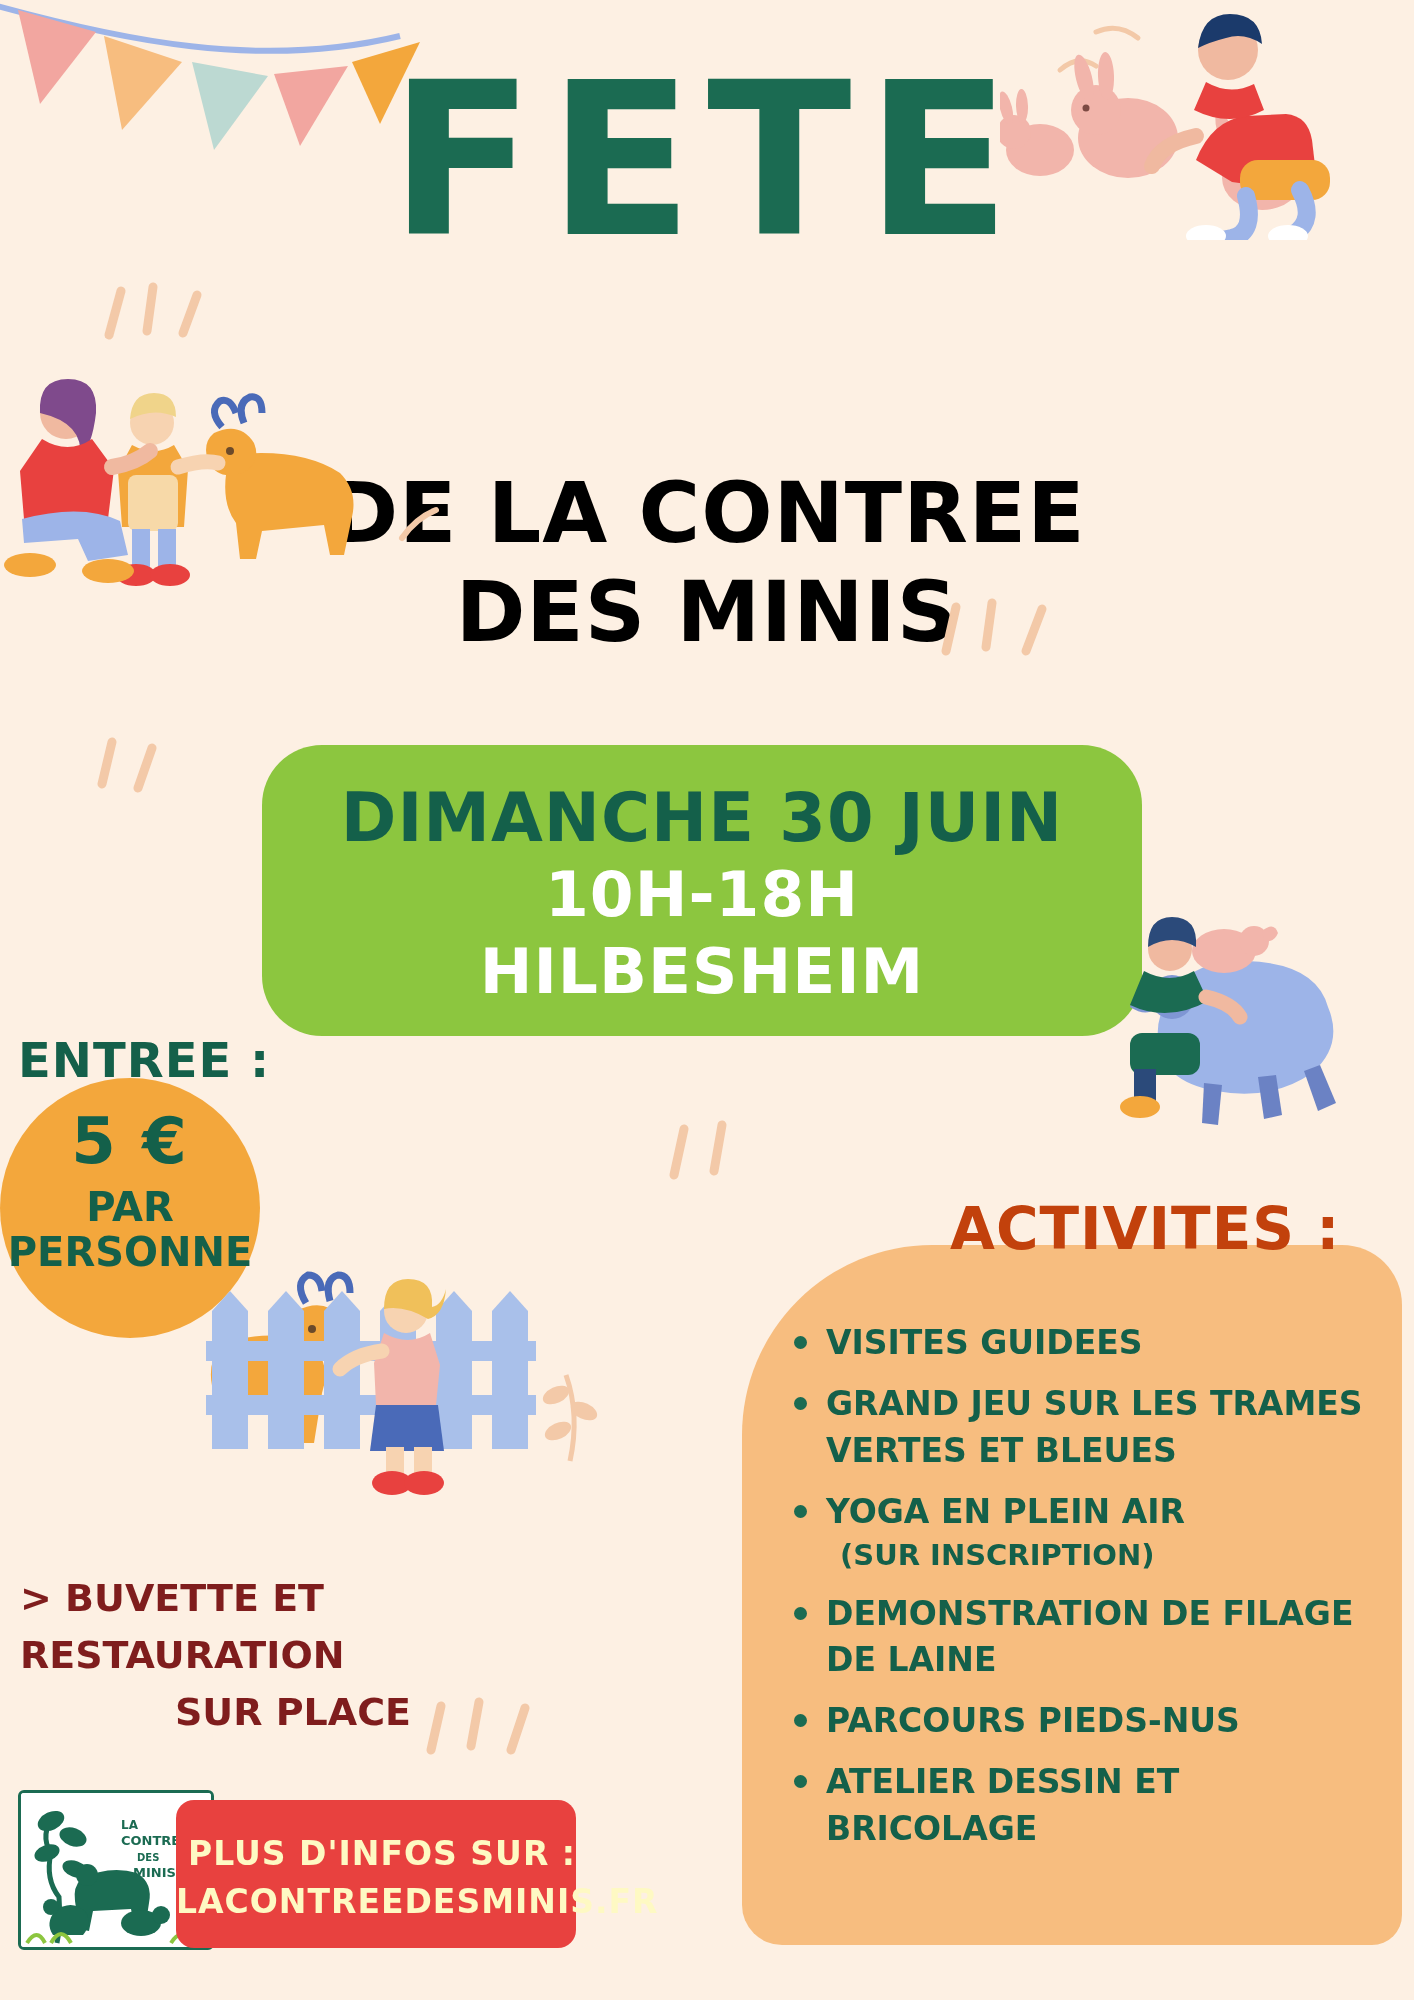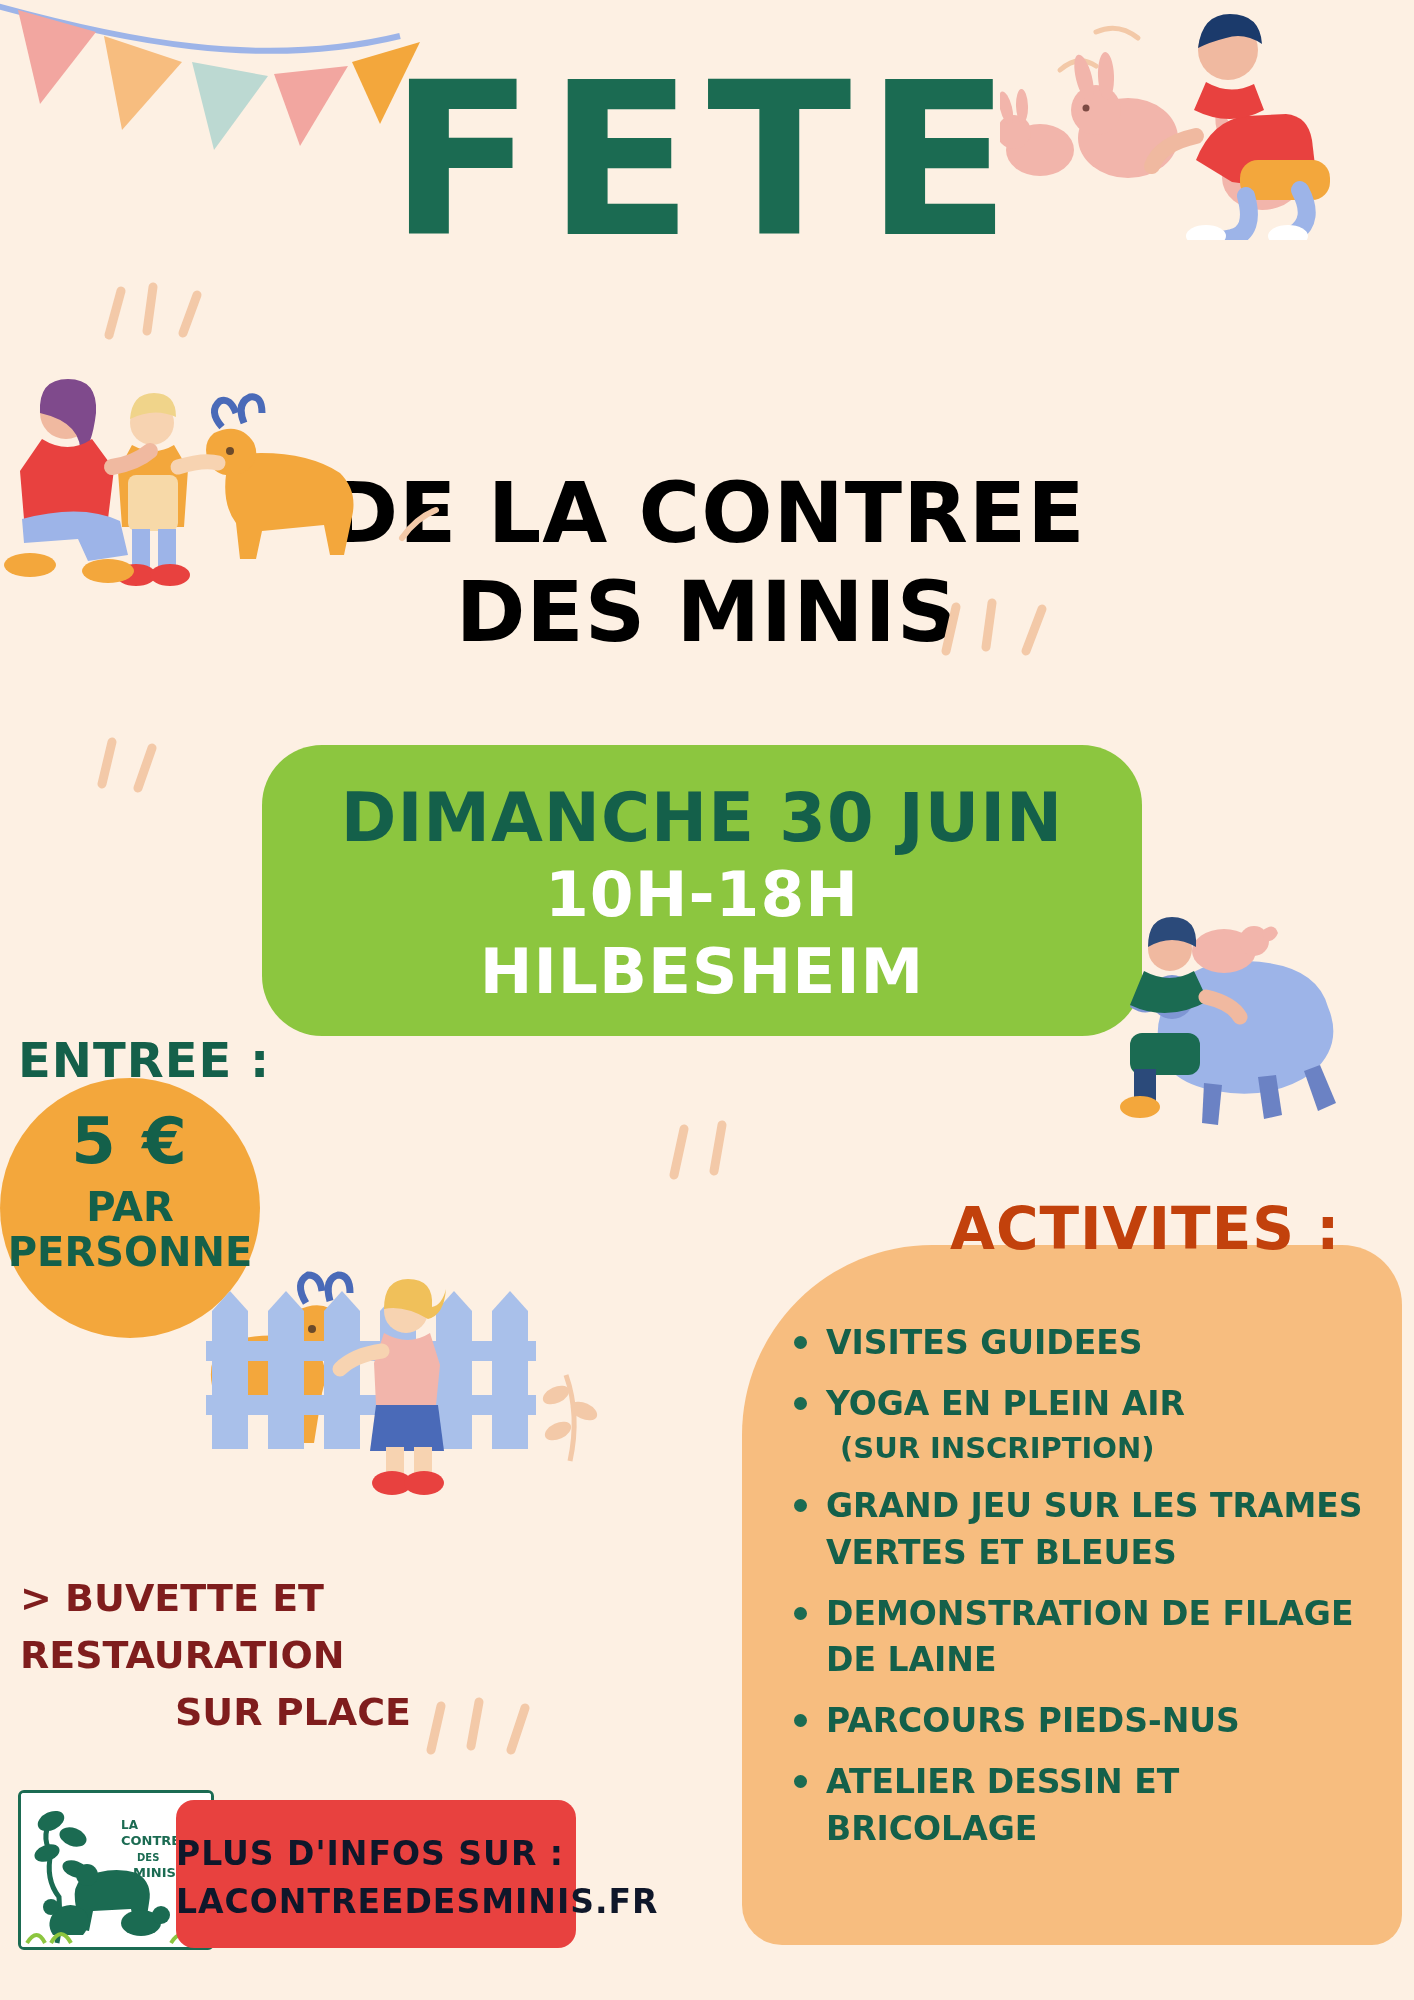--- a/index.html
+++ b/index.html
@@ -184,22 +184,22 @@
     overflow: hidden;
   }
   .info-banner {
     position: absolute;
     left: 176px;
     top: 1800px;
     width: 400px;
     height: 148px;
     background: #e8413f;
     border-radius: 18px;
-    color: #0f172a;
-    text-align: left;
+    color: #fef9c3;
+    text-align: right;
     font-family: "DejaVu Sans", sans-serif;
     font-weight: bold;
     font-size: 33px;
     line-height: 1.45;
     padding-top: 30px;
     letter-spacing: 1px;
   }
 
   .art { position: absolute; }
   .art svg { display: block; }
@@ -385,25 +385,25 @@
     </svg>
   </div>
 
   <div class="activities-bg"></div>
   <div class="activities-title">ACTIVITES :</div>
   <ul class="activities-list">
     <li>
       <span>VISITES GUIDEES</span>
     </li>
     <li>
+      <span>GRAND JEU SUR LES TRAMES VERTES ET BLEUES</span>
+    </li>
+    <li>
       <span>YOGA EN PLEIN AIR</span>
       <span class="sub-note">(SUR INSCRIPTION)</span>
-    </li>
-    <li>
-      <span>GRAND JEU SUR LES TRAMES VERTES ET BLEUES</span>
     </li>
     <li>
       <span>DEMONSTRATION DE FILAGE DE LAINE</span>
     </li>
     <li>
       <span>PARCOURS PIEDS-NUS</span>
     </li>
     <li>
       <span>ATELIER DESSIN ET BRICOLAGE</span>
     </li>

